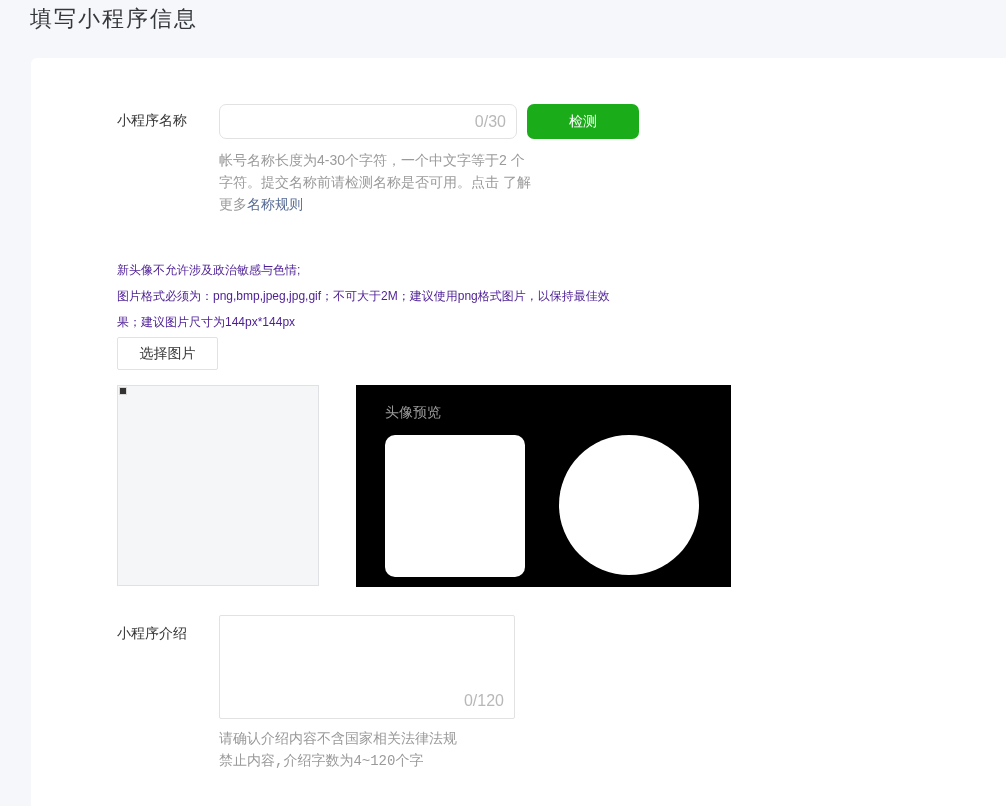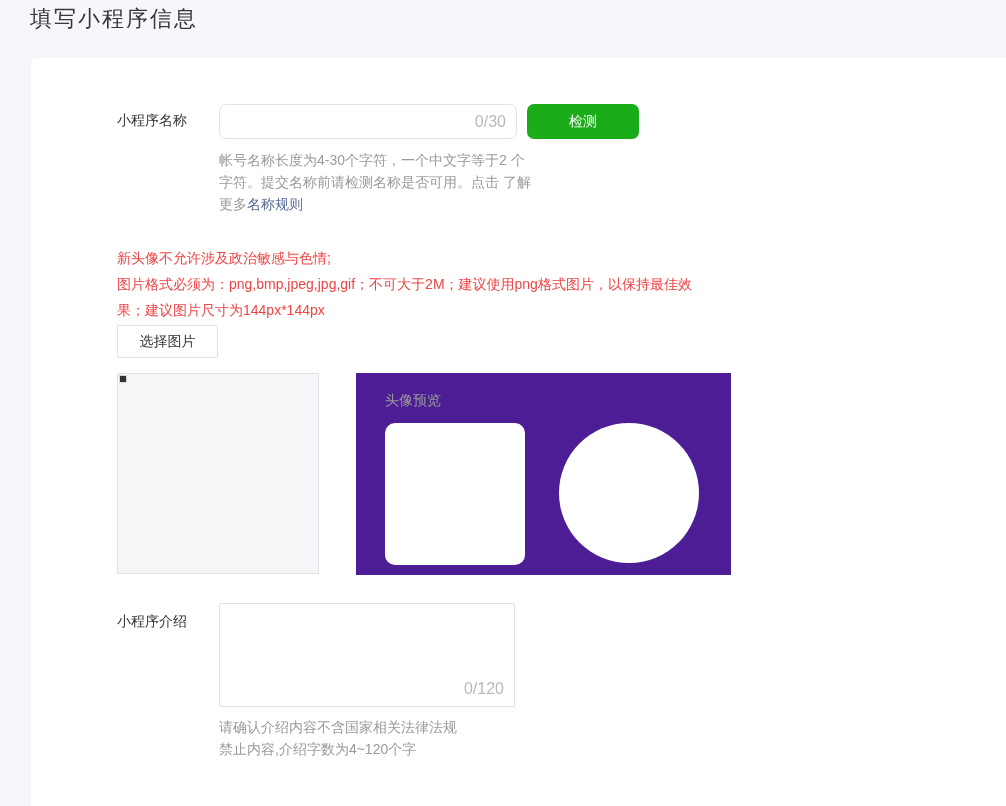--- a/index.html
+++ b/index.html
@@ -60,22 +60,23 @@
   .help-text {
     margin-top: 10px; width: 312px;
     font-size: 14px; line-height: 22px; color: #9a9a9a;
   }
   .help-text .line { display: inline; }
   .link { color: #576b95; text-decoration: none; cursor: pointer; }
   
   .row-avatar { margin-top: 30px; }
   .row-avatar .row-label { padding-top: 4px; }
   .rules {
-    font-size: 14px; line-height: 26px; color: #ef4444;
+    font-size: 12px; line-height: 26px; color: #4c1d95;
     width: 612px;
+    margin-top: 12px;
   }
   .rules .rline { display: block; }
   .btn-choose {
     margin-top: 2px;
     width: 101px; height: 33px;
     background: #fff; color: #353535;
     border: 1px solid #e2e2e2; border-radius: 2px;
     font-size: 14px; font-family: inherit;
     cursor: pointer;
   }
@@ -91,21 +92,21 @@
   .crop-handle {
     position: absolute; left: 1px; top: 1px;
     width: 8px; height: 8px;
     background: #333333; border: 1px solid #d8d8d8;
     box-sizing: border-box;
     cursor: nwse-resize;
   }
   .preview-panel {
     margin-left: 37px;
     width: 375px; height: 202px;
-    background: #4c1d95;
+    background: #000000;
     box-sizing: border-box;
     padding: 19px 0 0 29px;
   }
   .preview-title { font-size: 14px; color: #9a9a9a; }
   .preview-shapes { display: flex; margin-top: 13px; }
   .preview-square {
     width: 140px; height: 142px;
     background: #ffffff; border-radius: 10px;
   }
   .preview-circle {
@@ -131,21 +132,21 @@
   }
   .textarea-counter {
     position: absolute; right: 10px; bottom: 8px;
     font-size: 16px; color: #b8b8b8;
     pointer-events: none;
   }
   .intro-help {
     margin-top: 9px;
     font-size: 14px; line-height: 22px; color: #9a9a9a;
   }
-  .intro-help .line { display: block; }
+  .intro-help .line { display: block; font-family: Liberation Mono, monospace; }
   .row1 .row-label { padding-top: 8px; }
 </style>
 </head>
 <body>
 
 <h1 class="page-title">填写小程序信息</h1>
 
 <div class="card">
 
   <div class="form-row row1">

